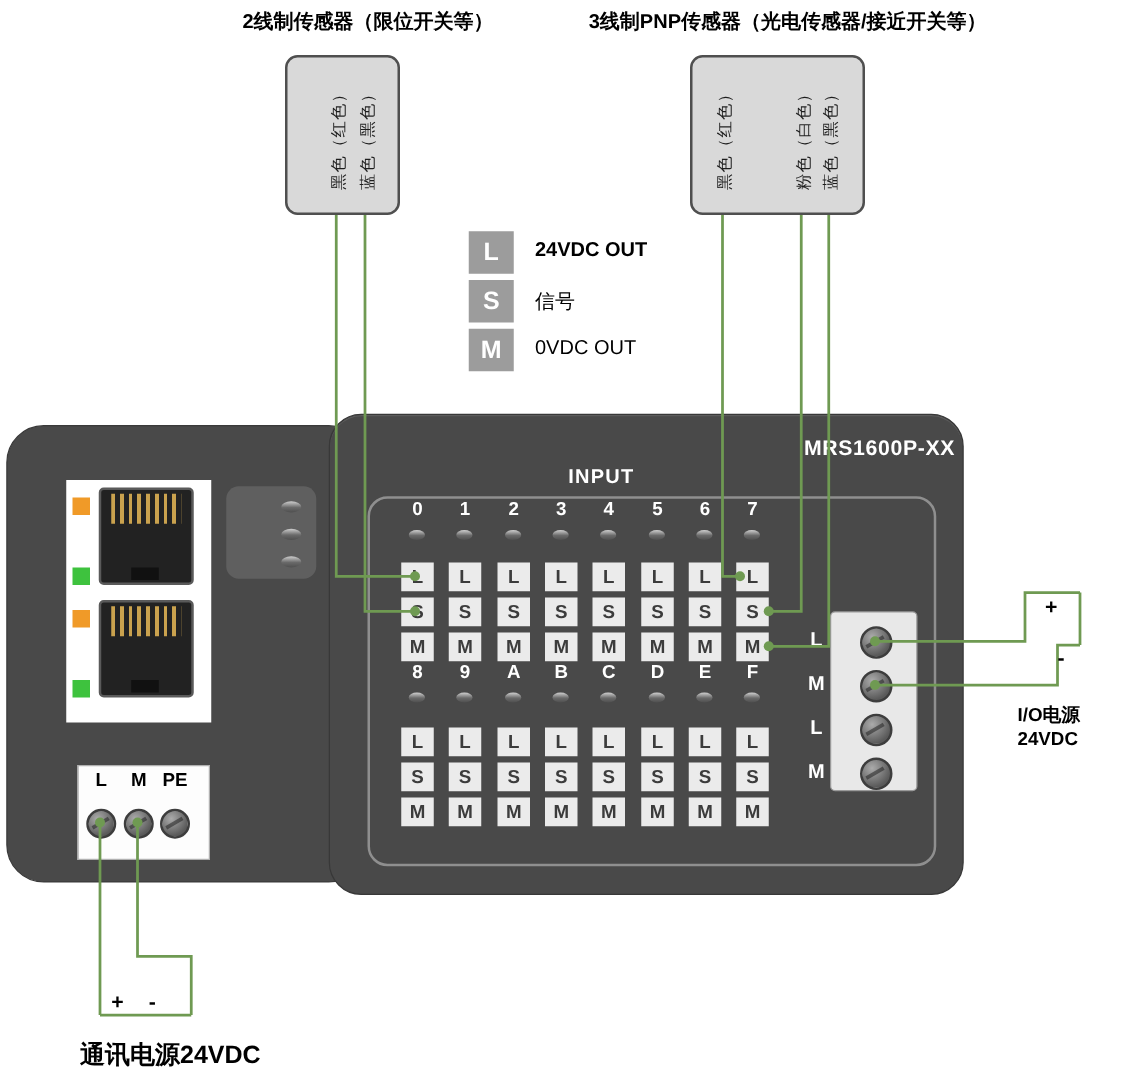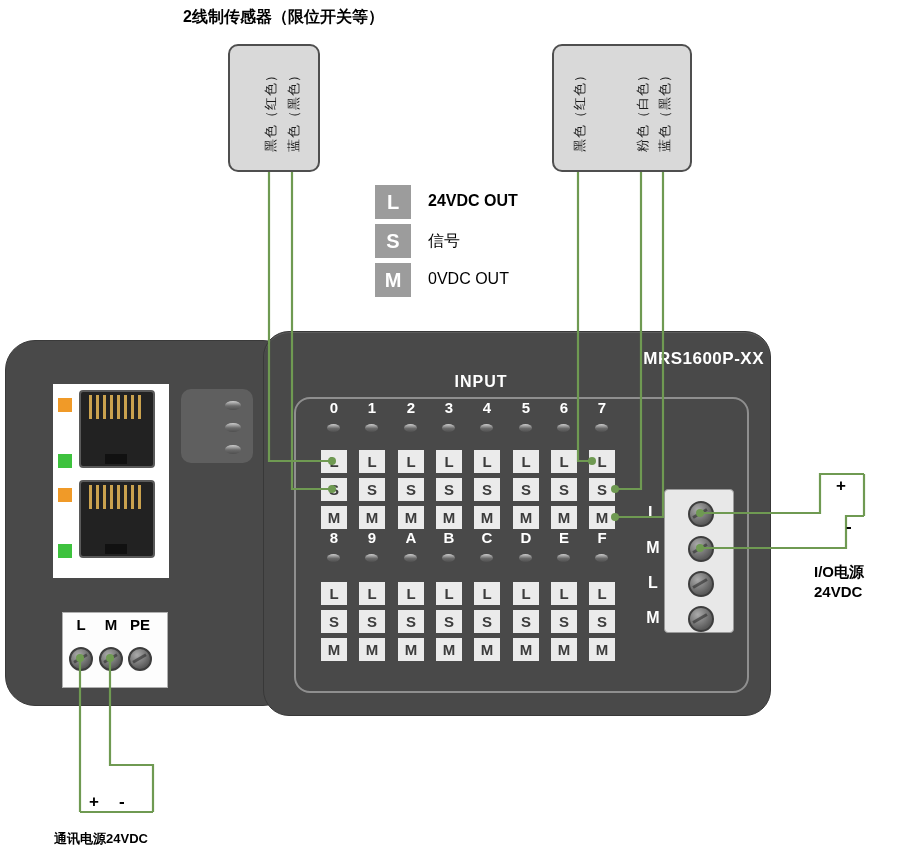--- a/index.html
+++ b/index.html
@@ -4,21 +4,21 @@
 <style>
   * { box-sizing: border-box; margin: 0; padding: 0; }
   html,body { background:#ffffff; }
   #stage {
     position: relative; width: 906px; height: 862px; background:#fff;
     font-family: "Liberation Sans", "DejaVu Sans", sans-serif;
     overflow: hidden;
     --wire:#6f9a52; --led-orange:#f09a28; --led-green:#3ec23e; --tbox:#ebebeb; --body:#494949;
   }
   .title { position:absolute; font-size:16px; font-weight:bold; color:#000; white-space:nowrap; }
-  #title-2wire { left:183px; top:7px; }
+  #title-2wire { left:194px; top:7px; }
   #title-3wire { left:471px; top:7px; }
 
   .sensor-box { position:absolute; background:#d9d9d9; border:2px solid #4f4f4f; border-radius:10px; }
   #sensorA { left:228px; top:44px; width:92px; height:128px; }
   #sensorB { left:552px; top:44px; width:140px; height:128px; }
   .vlabel { position:absolute; width:110px; height:18px; line-height:18px; text-align:center;
             transform:rotate(-90deg); font-size:13px; color:#1d1d1d; letter-spacing:1px; white-space:nowrap; }
 
   .legend-key { position:absolute; left:375px; width:36px; height:34px; background:#9c9c9c;
                 color:#fff; font-weight:bold; font-size:20px; text-align:center; line-height:34px; }
@@ -76,20 +76,21 @@
   #wires { position:absolute; left:0; top:0; z-index:40; pointer-events:none; color:var(--wire); }
   .pm { position:absolute; z-index:50; font-weight:bold; font-size:17px; color:#000; line-height:1; }
   .power-label { position:absolute; z-index:50; font-weight:bold; font-size:15px; color:#000; white-space:nowrap; }
 </style>
 </head>
 <body>
 
 <div id="stage" style="--wire: #6f9a52; --body: #494949; --tbox: #ebebeb; --led-orange: #f09a28; --led-green: #3ec23e;">
 
   <div class="title" id="title-2wire">2线制传感器（限位开关等）</div>
+  <div class="title" id="title-3wire">3线制PNP传感器（光电传感器/接近开关等）</div>
 
   <div class="sensor-box" id="sensorA">
       <div class="vlabel" style="left: -14px; top: 55px;">黑色（红色）</div>
       <div class="vlabel" style="left: 9px; top: 55px;">蓝色（黑色）</div>
     </div>
   <div class="sensor-box" id="sensorB">
       <div class="vlabel" style="left: -29px; top: 55px;">黑色（红色）</div>
       <div class="vlabel" style="left: 34px; top: 55px;">粉色（白色）</div>
       <div class="vlabel" style="left: 56px; top: 55px;">蓝色（黑色）</div>
     </div>
@@ -166,21 +167,21 @@
     </g>
   </svg>
 
   <span class="pm" style="left:836px;top:477px">+</span>
   <span class="pm" style="left:846px;top:518px">-</span>
   <span class="pm" style="left:89px;top:793px">+</span>
   <span class="pm" style="left:119px;top:793px">-</span>
 
   <div class="power-label" style="left:814px;top:563px">I/O电源</div>
   <div class="power-label" style="left:814px;top:583px">24VDC</div>
-  <div class="power-label" style="left:54px;top:830px;font-size:13px">通讯电源24VDC</div>
+  <div class="power-label" style="left:64px;top:830px;font-size:20px">通讯电源24VDC</div>
 
 <div class="legend-key" style="top: 185px;">L</div>
     <div class="legend-desc" style="top: 192px; font-weight: bold;">24VDC OUT</div>
     <div class="legend-key" style="top: 224px;">S</div>
     <div class="legend-desc" style="top: 231px;">信号</div>
     <div class="legend-key" style="top: 263px;">M</div>
     <div class="legend-desc" style="top: 270px;">0VDC OUT</div>
     <div class="ch-num" style="left: 315px; top: 399px;">0</div>
     <div class="ch-led" style="left: 327px; top: 424px;"></div>
     <div class="tbox" style="left: 321px; top: 450px;">L</div>

